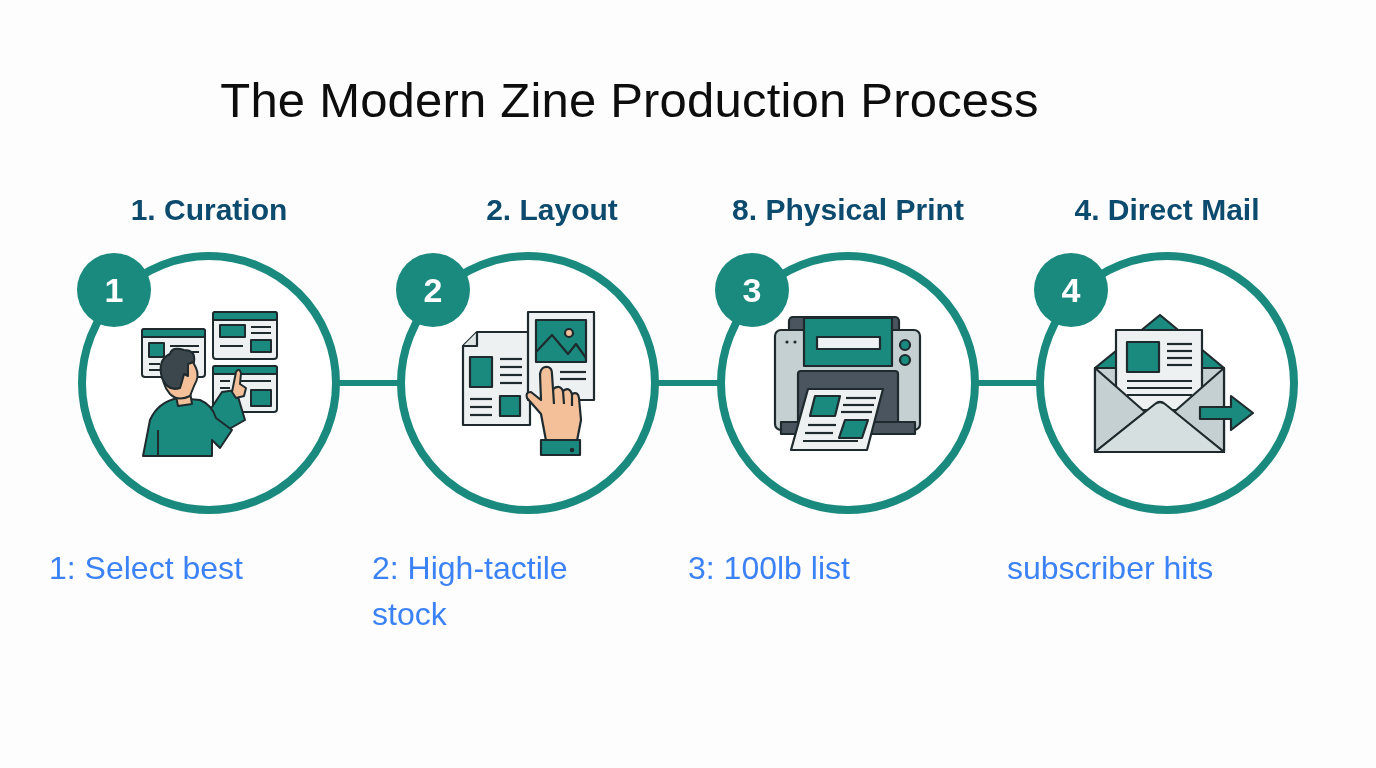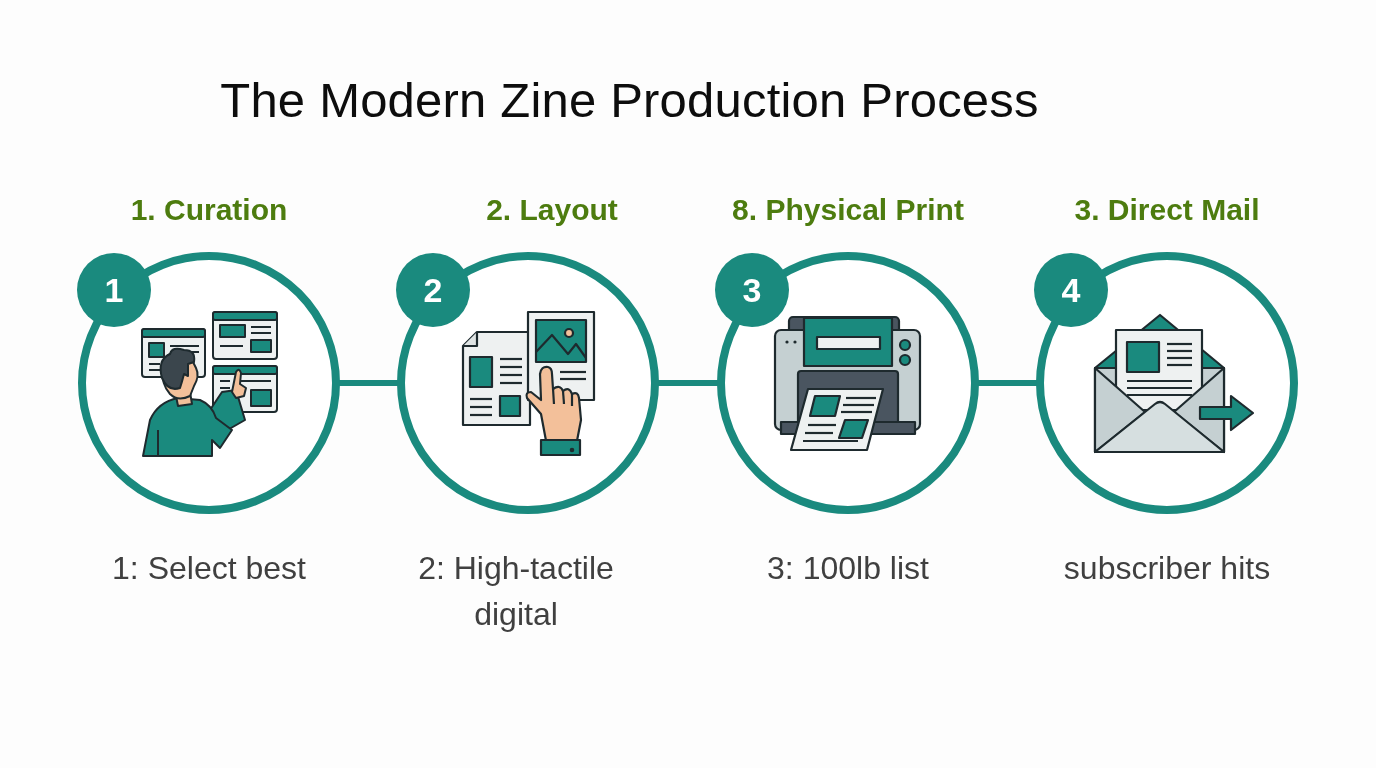--- a/index.html
+++ b/index.html
@@ -10,37 +10,37 @@
     color: #111;
     position: relative;
   }
   .title {
     position: absolute; left: 0; top: 72px; width: 1259px;
     text-align: center; font-size: 49px; font-weight: 500; letter-spacing: 0.2px;
     color: #0d0d0d;
   }
   .step-heading {
     position: absolute; top: 193px; width: 320px; margin-left: -160px;
-    text-align: center; font-size: 30px; font-weight: 700; color: #4d7c0f;
+    text-align: center; font-size: 30px; font-weight: 700; color: #0c4a6e;
   }
   .step-desc {
     position: absolute; top: 545px; width: 320px; margin-left: -160px;
-    text-align: center; font-size: 32px; line-height: 46px; color: #404040;
+    font-size: 32px; line-height: 46px; color: #3b82f6;
   }
   .diagram { position: absolute; left: 0; top: 0; }
 </style>
 </head>
 <body>
 
 <div class="title">The Modern Zine Production Process</div>
 
 <div class="step-heading" style="left:209px">1. Curation</div>
 <div class="step-heading" style="left:552px">2. Layout</div>
 <div class="step-heading" style="left:848px">8. Physical Print</div>
-<div class="step-heading" style="left:1167px">3. Direct Mail</div>
+<div class="step-heading" style="left:1167px">4. Direct Mail</div>
 
 <svg class="diagram" width="1376" height="768" viewBox="0 0 1376 768">
 
   <g stroke="#1a8a7e" stroke-width="6">
     <line x1="338" y1="383" x2="400" y2="383"></line>
     <line x1="657" y1="383" x2="719" y2="383"></line>
     <line x1="977" y1="383" x2="1039" y2="383"></line>
   </g>
 
   <g fill="#ffffff" stroke="#1a8a7e" stroke-width="8">
@@ -181,22 +181,22 @@
     <text x="114" y="302">1</text>
     <text x="433" y="302">2</text>
     <text x="752" y="302">3</text>
     <text x="1071" y="302">4</text>
   </g>
 </svg>
 
 <div class="step-desc" style="left:209px">
   <div>1: Select best</div>
 </div>
-<div class="step-desc" style="left:516px">
+<div class="step-desc" style="left:532px">
   <div>2: High-tactile</div>
-  <div>digital</div>
+  <div>stock</div>
 </div>
 <div class="step-desc" style="left:848px">
   <div>3: 100lb list</div>
 </div>
 <div class="step-desc" style="left:1167px">
   <div>subscriber hits</div>
 </div>
 
 </body></html>

